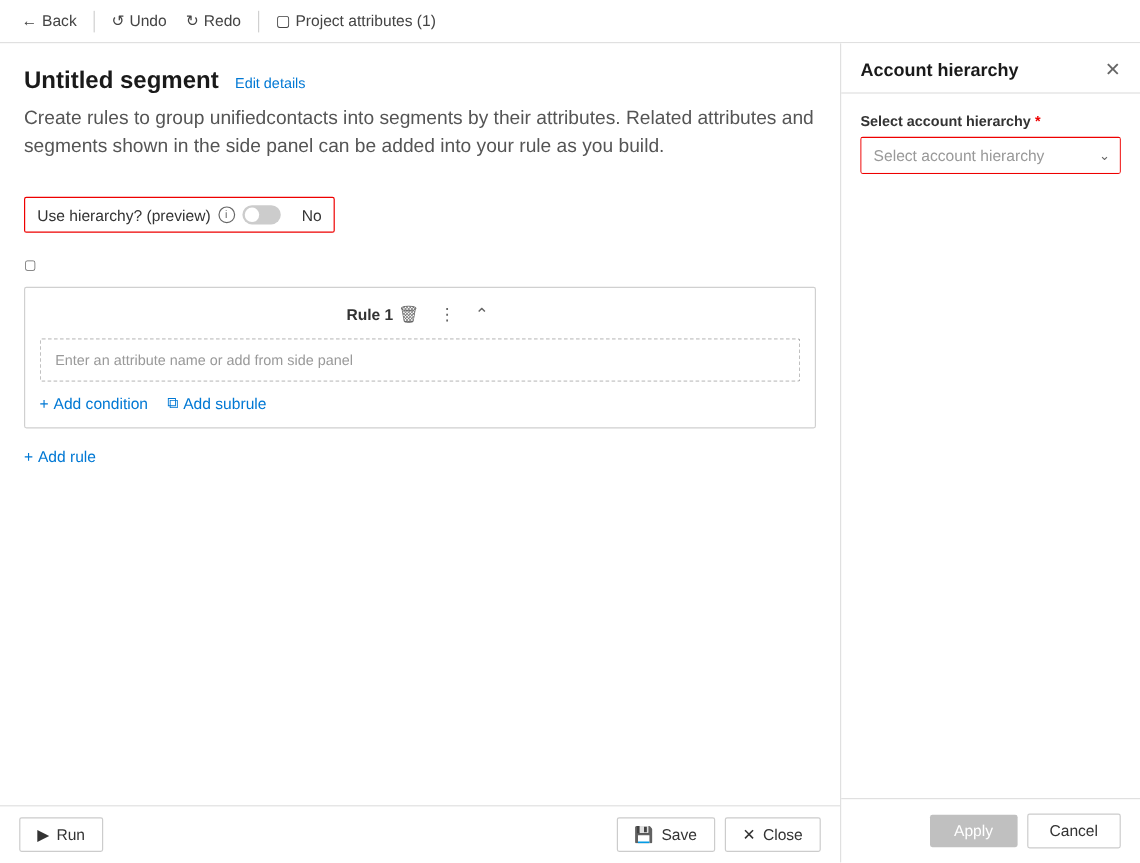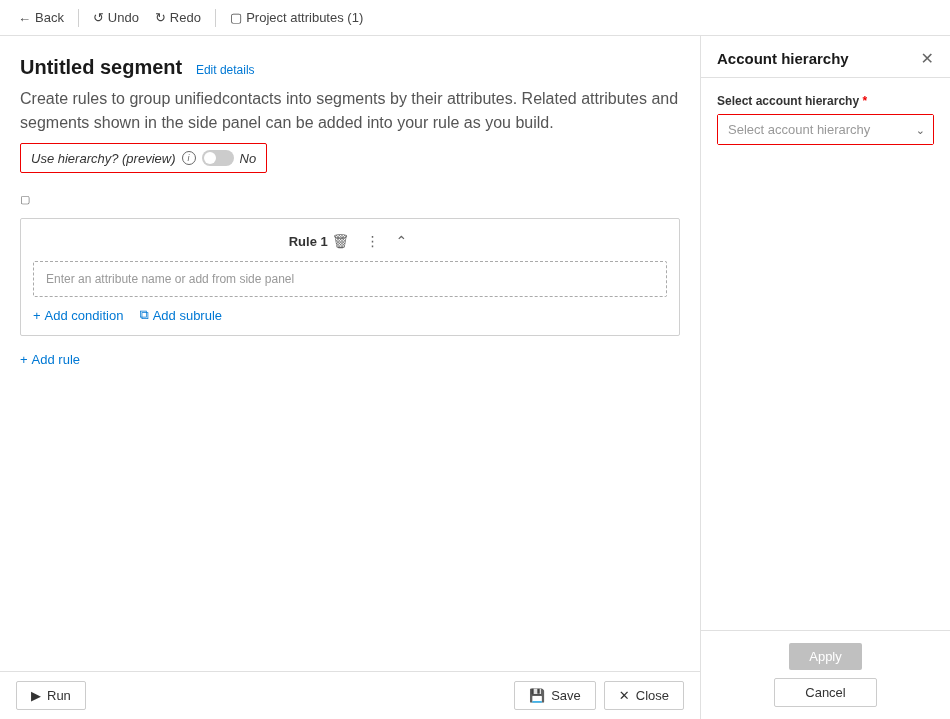--- a/index.html
+++ b/index.html
@@ -41,31 +41,31 @@
     }
 
     .description {
       font-size: 16px; color: #555; margin-top: 8px; line-height: 1.5;
     }
 
     
     .hierarchy-section {
       display: inline-flex; align-items: center; gap: 6px;
       border: 1.5px solid #e00; border-radius: 2px;
-      padding: 6px 10px; margin-top: 8px; font-style: italic;
+      padding: 6px 10px; margin-top: 29px;
     }
     .hierarchy-label { font-size: 13px; color: #333; }
     .info-icon {
       width: 14px; height: 14px; border: 1px solid #666; border-radius: 50%;
       display: inline-flex; align-items: center; justify-content: center;
       font-size: 9px; color: #666; cursor: pointer; flex-shrink: 0;
     }
 
     
-    .toggle-container { display: flex; align-items: center; gap: 6px; }
+    .toggle-container { display: flex; align-items: center; gap: 18px; }
     .toggle {
       position: relative; width: 32px; height: 16px;
     }
     .toggle-track {
       width: 32px; height: 16px; background: #ccc; border-radius: 8px;
       cursor: pointer;
     }
     .toggle-thumb {
       position: absolute; top: 2px; left: 2px;
       width: 12px; height: 12px; background: white; border-radius: 50%;
@@ -174,29 +174,29 @@
       border: none; background: #fff; font-size: 13px; color: #999;
       appearance: none; cursor: pointer; outline: none;
     }
     .select-chevron {
       position: absolute; right: 8px; top: 50%; transform: translateY(-50%);
       pointer-events: none; color: #666; font-size: 11px;
     }
 
     .panel-footer {
       display: flex; align-items: center; justify-content: flex-end;
-      gap: 8px; padding: 12px 16px; border-top: 1px solid #e0e0e0; flex-direction: column;
+      gap: 8px; padding: 12px 16px; border-top: 1px solid #e0e0e0;
     }
     .btn-apply {
       padding: 6px 20px; background: #0078d4; color: white;
       border: none; border-radius: 2px; cursor: pointer; font-size: 13px;
     }
     .btn-apply:disabled { background: #c0c0c0; cursor: default; }
     .btn-cancel {
-      padding: 6px 30px; background: #fff; color: #333;
+      padding: 6px 18px; background: #fff; color: #333;
       border: 1px solid #ccc; border-radius: 2px; cursor: pointer; font-size: 13px;
     }
   </style>
 </head>
 <body>
 
 <div class="toolbar">
   <button class="toolbar-btn">
     <span>←</span>
     <span>Back</span>

